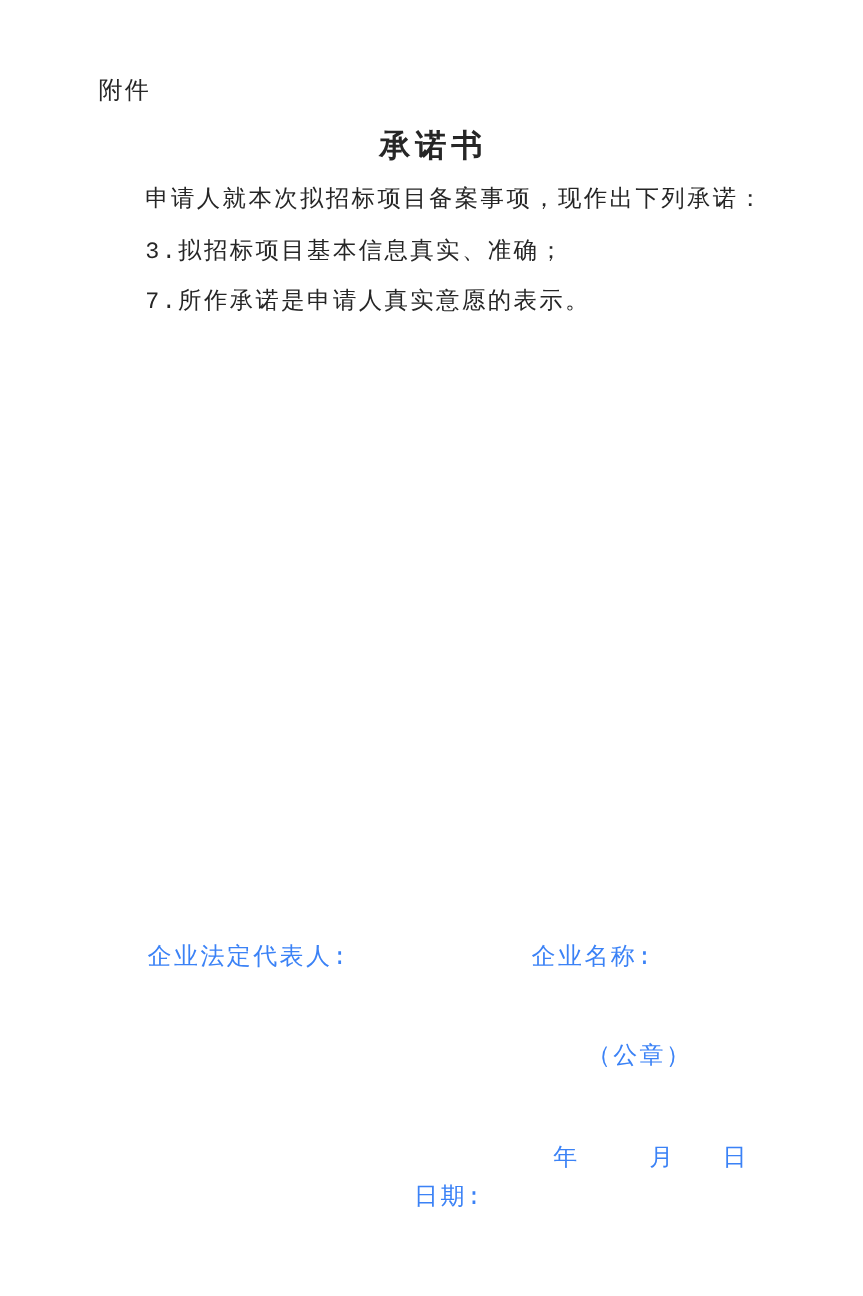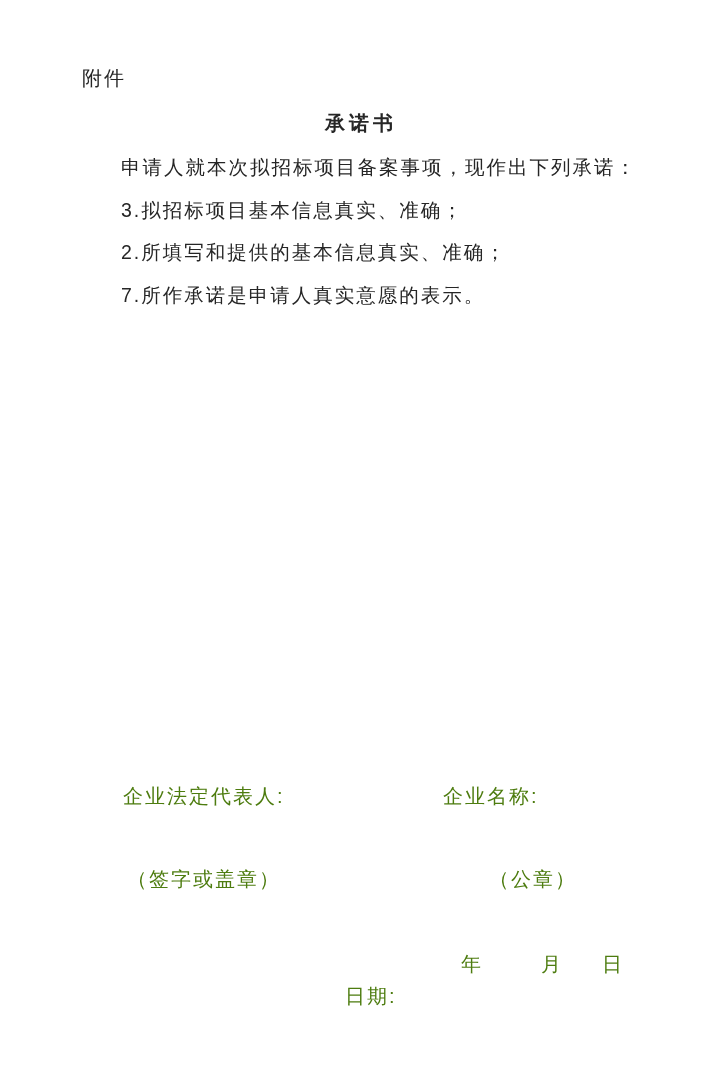--- a/index.html
+++ b/index.html
@@ -6,82 +6,80 @@
     margin: 0;
     padding: 0;
     background: #ffffff;
   }
   .page {
     position: relative;
     width: 719px;
     height: 1080px;
     background: #ffffff;
     overflow: hidden;
-    font-family: Liberation Sans, sans-serif;
+    font-family: Liberation Mono, monospace;
     color: #262626;
   }
   .content {
     padding: 64px 79px 0 82px; 
   }
   .attachment {
     font-size: 20px;
     line-height: 28px;
     letter-spacing: 2px;
   }
   .doc-title {
     margin-top: 16px;
     text-align: center;
-    font-size: 20px;
+    font-size: 26px;
     font-weight: bold;
     line-height: 30px;
     letter-spacing: 4px;
   }
   .paragraphs {
     margin-top: 8px;
   }
   .para {
     margin: 0;
     font-size: 19.5px;
     line-height: 42.5px;
     letter-spacing: 2px;
     text-indent: 2em;
     text-align: justify;
   }
   .sig-label {
     position: absolute;
     font-size: 20px;
     letter-spacing: 2px;
     white-space: nowrap;
-    color: #4d7c0f;
+    color: #3b82f6;
   }
 </style>
 </head>
 <body>
 
 <div class="page">
   <div class="content">
 
     <div class="attachment">附件</div>
 
     <div class="doc-title">承诺书</div>
 
     <div class="paragraphs">
       <p class="para">申请人就本次拟招标项目备案事项，现作出下列承诺：</p>
       <p class="para">3.拟招标项目基本信息真实、准确；</p>
-      <p class="para">2.所填写和提供的基本信息真实、准确；</p>
       <p class="para">7.所作承诺是申请人真实意愿的表示。</p>
     </div>
 
   </div>
 
   <span class="sig-label" style="left:123px; top:783px;">企业法定代表人:</span>
 
   <span class="sig-label" style="left:443px; top:783px;">企业名称:</span>
 
-  <span class="sig-label" style="left:127px; top:866px;">（签字或盖章）</span>
 
   <span class="sig-label" style="left:489px; top:866px;">（公章）</span>
 
   <span class="sig-label" style="left:345px; top:951px;margin-top:32px;">日期:</span>
 
   <span class="sig-label" style="left:461px; top:951px;">年</span>
 
   <span class="sig-label" style="left:541px; top:951px;">月</span>
 
   <span class="sig-label" style="left:602px; top:951px;">日</span>

